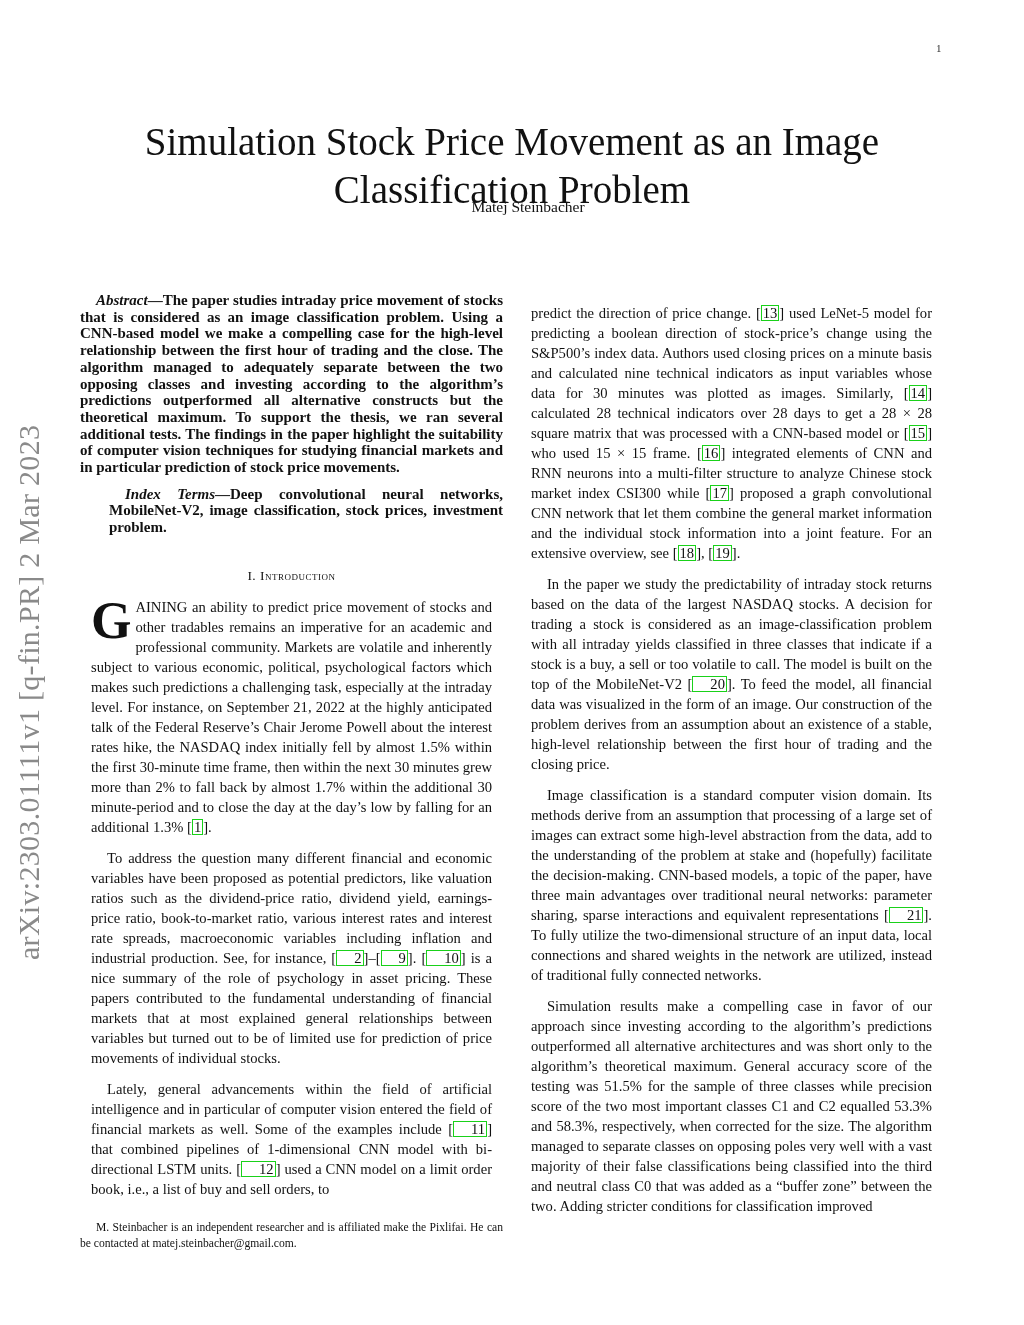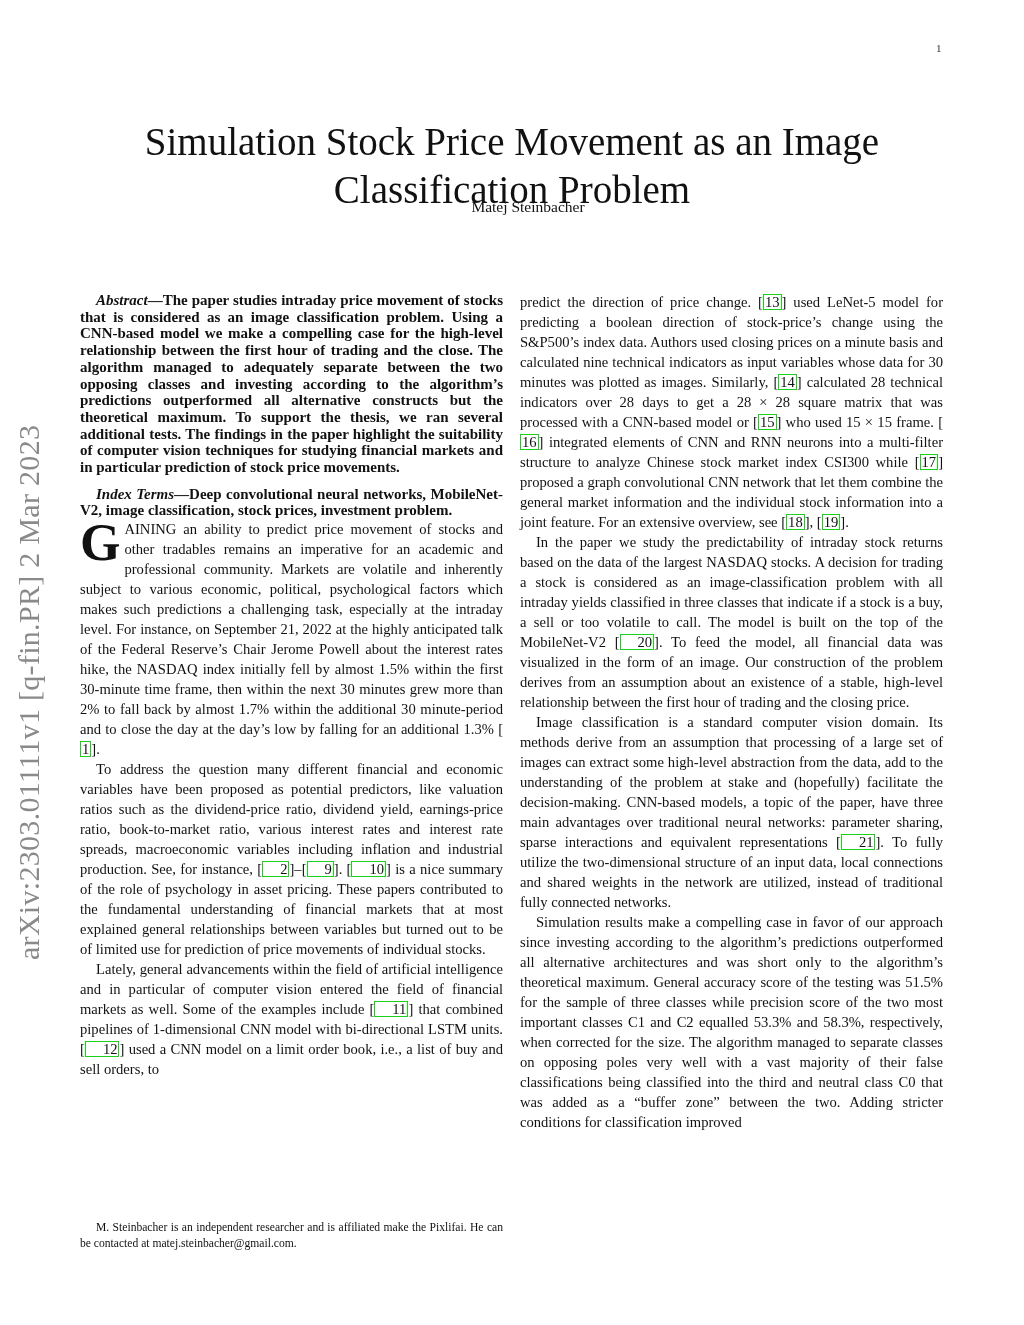--- a/index.html
+++ b/index.html
@@ -24,27 +24,27 @@
   }
   .col {
     position: absolute; top: 292px; width: 423px;
     font-size: 14.6px; line-height: 20px; text-align: justify; hyphens: auto;
   }
   .col.left { left: 80px; }
   .col.right { left: 520px; }
   .abstract, .index-terms {
     font-weight: bold; font-size: 15px; line-height: 16.7px; text-indent: 16px; margin: 0;
   }
-  .index-terms { margin-top: 10px; }
+  .index-terms { margin-top: 10px; margin-left: 29px; }
   .abstract .lead, .index-terms .lead { font-style: italic; }
   .section-heading {
     text-align: center; font-size: 13.5px; letter-spacing: 0.5px; margin: 30px 0 8px 0;
     font-variant: small-caps;
   }
-  p.body { margin: 0; text-indent: 16px; }
+  p.body { margin: 11px; text-indent: 16px; }
   p.body.noindent { text-indent: 0; }
   p.body.first { text-indent: 0; }
   .dropcap {
     float: left; font-size: 52px; line-height: 40px; font-weight: bold;
     margin: 2px 4px 0 0; padding-top: 2px;
   }
   .cite {
     display: inline-block; border: 1px solid #19d119; line-height: 14px; padding: 0 1px;
   }
   .footnote {
@@ -60,20 +60,21 @@
 <div class="arxiv-stamp">arXiv:2303.01111v1  [q-fin.PR]  2 Mar 2023</div>
 
 <h1 class="title">Simulation Stock Price Movement as an Image Classification Problem</h1>
 <div class="author">Matej Steinbacher</div>
 
 <div class="col left">
   <p class="abstract"><span class="lead">Abstract</span><span>—</span><span>The paper studies intraday price movement of stocks that is considered as an image classification problem. Using a CNN-based model we make a compelling case for the high-level relationship between the first hour of trading and the close. The algorithm managed to adequately separate between the two opposing classes and investing according to the algorithm’s predictions outperformed all alternative constructs but the theoretical maximum. To support the thesis, we ran several additional tests. The findings in the paper highlight the suitability of computer vision techniques for studying financial markets and in particular prediction of stock price movements.</span></p>
 
   <p class="index-terms"><span class="lead">Index Terms</span><span>—</span><span>Deep convolutional neural networks, MobileNet-V2, image classification, stock prices, investment problem.</span></p>
 
+  <div class="section-heading">I. Introduction</div>
 
   <p class="body first"><span class="dropcap">G</span><span>AINING an ability to predict price movement of stocks and other tradables remains an imperative for an academic and professional community. Markets are volatile and inherently subject to various economic, political, psychological factors which makes such predictions a challenging task, especially at the intraday level. For instance, on September 21, 2022 at the highly anticipated talk of the Federal Reserve’s Chair Jerome Powell about the interest rates hike, the NASDAQ index initially fell by almost 1.5% within the first 30-minute time frame, then within the next 30 minutes grew more than 2% to fall back by almost 1.7% within the additional 30 minute-period and to close the day at the day’s low by falling for an additional 1.3% [</span><a class="cite">1</a><span>].</span></p>
 
   <p class="body"><span>To address the question many different financial and economic variables have been proposed as potential predictors, like valuation ratios such as the dividend-price ratio, dividend yield, earnings-price ratio, book-to-market ratio, various interest rates and interest rate spreads, macroeconomic variables including inflation and industrial production. See, for instance, [</span><a class="cite">2</a><span>]–[</span><a class="cite">9</a><span>]. [</span><a class="cite">10</a><span>] is a nice summary of the role of psychology in asset pricing. These papers contributed to the fundamental understanding of financial markets that at most explained general relationships between variables but turned out to be of limited use for prediction of price movements of individual stocks.</span></p>
 
   <p class="body"><span>Lately, general advancements within the field of artificial intelligence and in particular of computer vision entered the field of financial markets as well. Some of the examples include [</span><a class="cite">11</a><span>] that combined pipelines of 1-dimensional CNN model with bi-directional LSTM units. [</span><a class="cite">12</a><span>] used a CNN model on a limit order book, i.e., a list of buy and sell orders, to</span></p>
 </div>
 
 <div class="footnote">M. Steinbacher is an independent researcher and is affiliated make the Pixlifai. He can be contacted at matej.steinbacher@gmail.com.</div>
 

